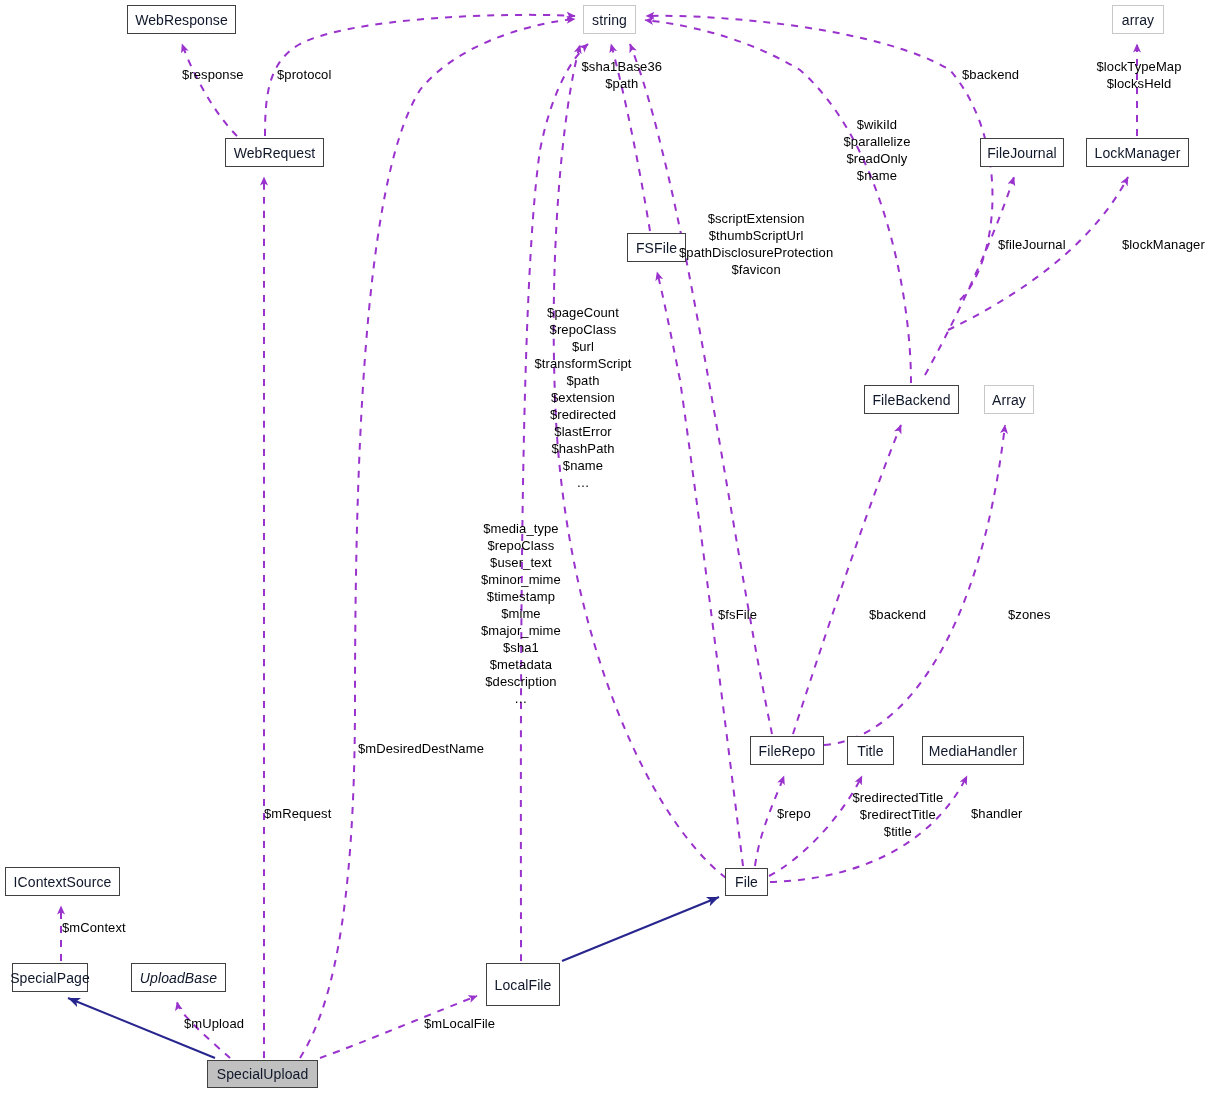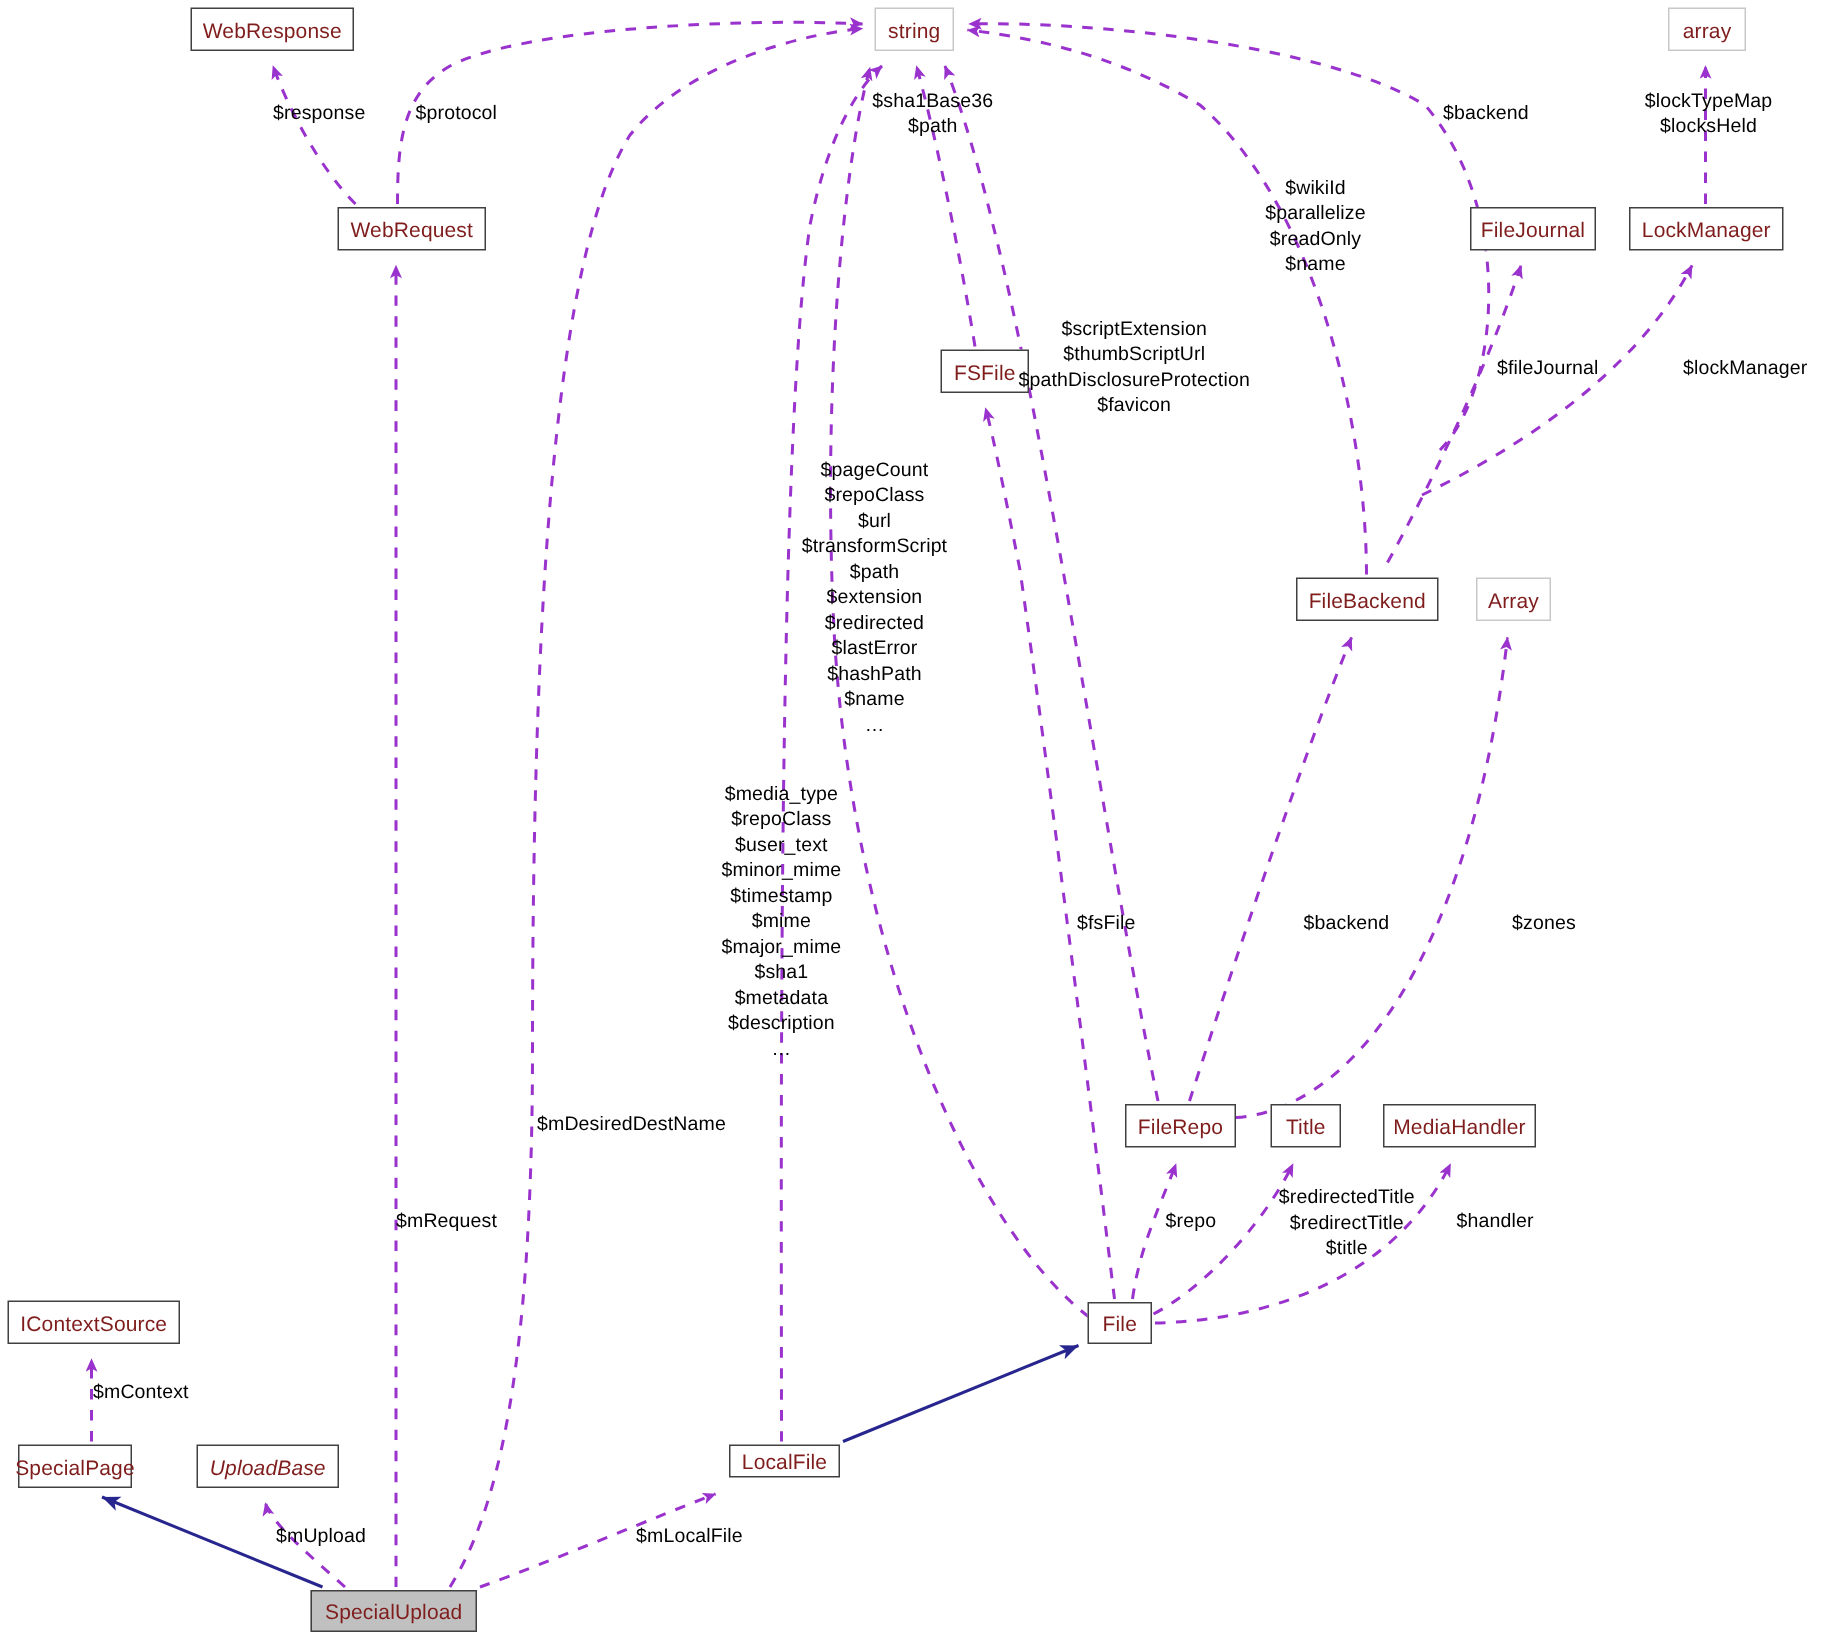--- a/index.html
+++ b/index.html
@@ -24,21 +24,21 @@
     height: 1093px;
   }
   .node {
     position: absolute;
     box-sizing: border-box;
     display: flex;
     align-items: center;
     justify-content: center;
     background: #ffffff;
     border: 1px solid #404040;
-    color: #7f1d1d;
+    color: #0f172a;
     font-size: 14px;
     line-height: 1;
     white-space: nowrap;
     letter-spacing: 0.1px;
   }
   .node.primitive {
     border: 1px solid #c8c8c8;
   }
   .node.highlight {
     background: #c0c0c0;
@@ -177,21 +177,21 @@
   </div>
 
   <div class="node" style="left:725px;top:868px;width:43px;height:28px;">
     <span>File</span>
   </div>
 
   <div class="node" style="left:5px;top:867px;width:115px;height:29px;">
     <span>IContextSource</span>
   </div>
 
-  <div class="node" style="left:486px;top:963px;width:74px;height:22px;">
+  <div class="node" style="left:486px;top:963px;width:74px;height:43px;">
     <span>LocalFile</span>
   </div>
 
   <div class="node" style="left:12px;top:963px;width:76px;height:29px;">
     <span>SpecialPage</span>
   </div>
 
   <div class="node" style="left:131px;top:963px;width:95px;height:29px;font-style:italic;">
     <span>UploadBase</span>
   </div>

